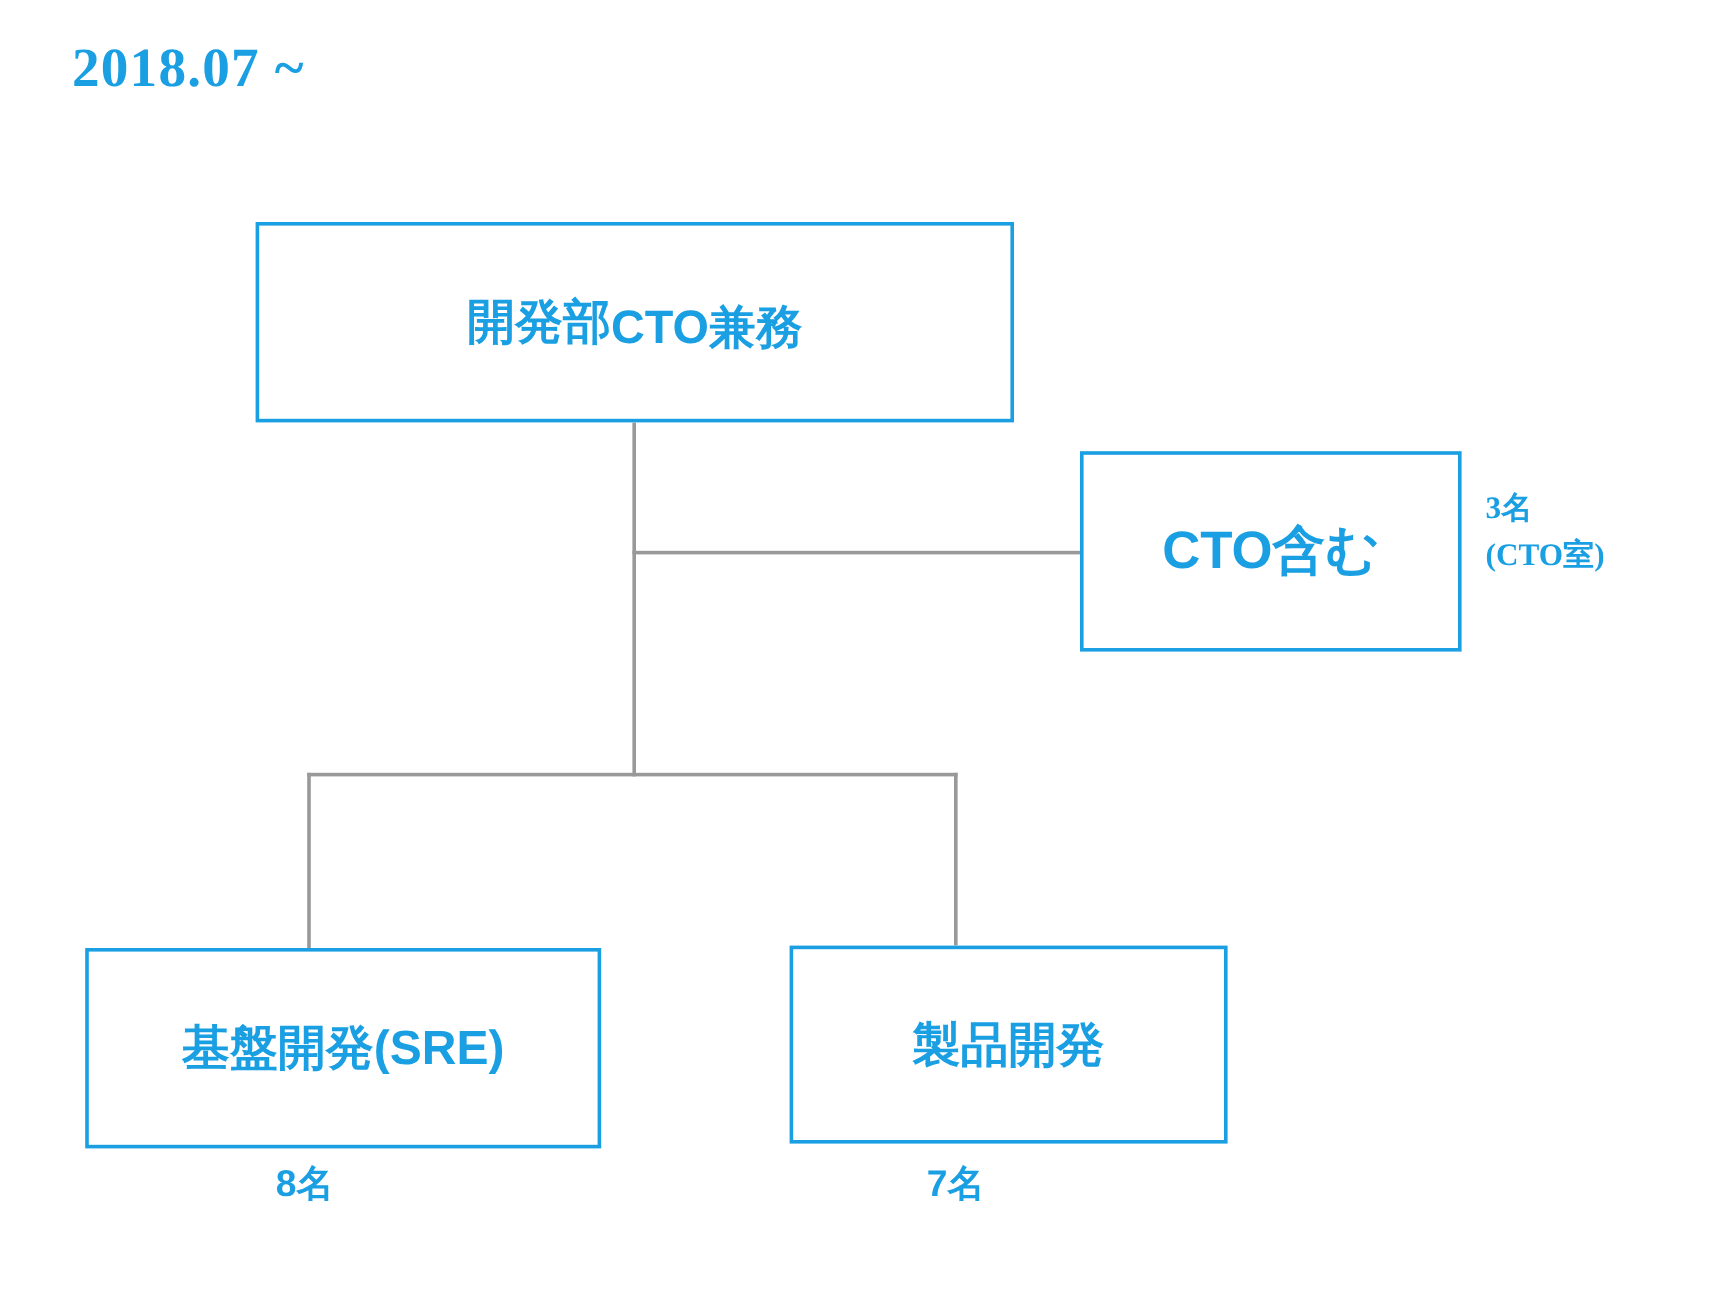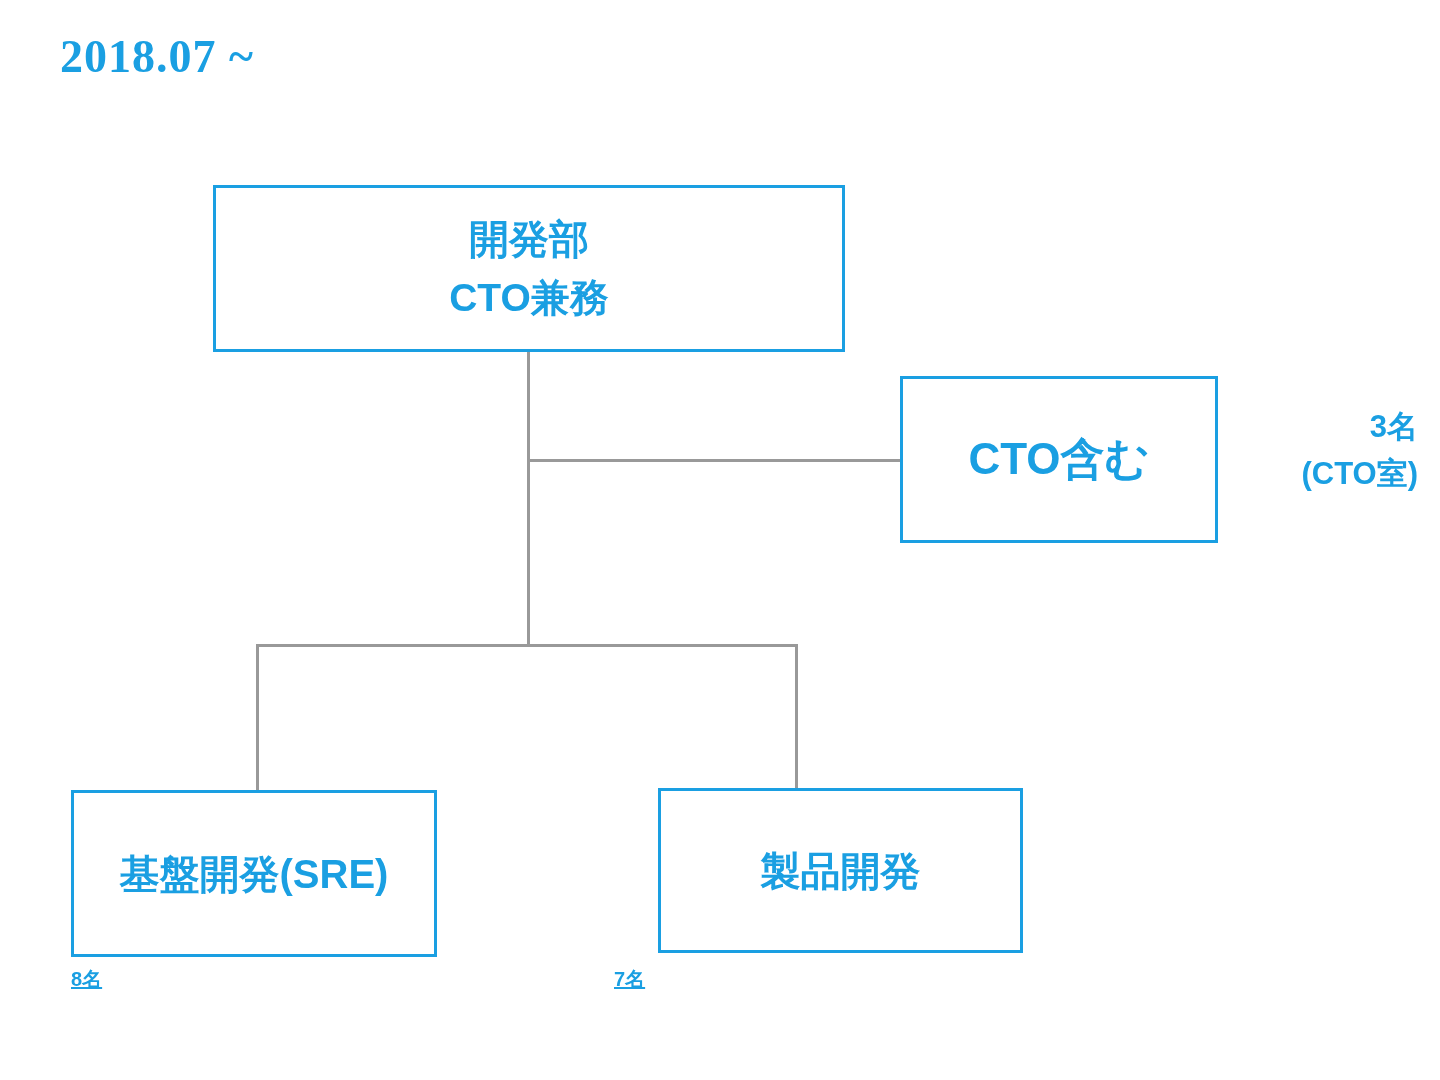--- a/index.html
+++ b/index.html
@@ -21,74 +21,74 @@
     font-weight: bold;
     color: var(--accent, #1A9FE2);
     letter-spacing: 1px;
     font-family: Liberation Serif, serif;
   }
   .node {
     position: absolute;
     background: #ffffff;
     border: 3px solid var(--accent, #1A9FE2);
     display: flex;
-    flex-direction: column;
     align-items: center;
     justify-content: center;
     text-align: center;
   }
   .node .label {
     color: var(--accent, #1A9FE2);
     font-weight: bold;
     font-size: 40px;
     line-height: 1.2;
   }
   .node .sublabel {
     color: var(--accent, #1A9FE2);
     font-weight: bold;
     font-size: 39px;
     margin-top: 12px;
     line-height: 1.2;
   }
   .node-dev-dept   { left: 213px; top: 185px; width: 632px; height: 167px; }
   .node-cto-office { left: 900px; top: 376px; width: 318px; height: 167px; }
   .node-cto-office .label { font-size: 44px; }
-  .node-sre        { left:  71px; top: 790px; width: 366px; height: 167px; }
+  .node-sre        { left:  71px; top: 790px; width: 430px; height: 167px; }
   .node-product    { left: 614px; top: 788px; width: 365px; height: 165px; margin-left: 44px; }
 
   .connector {
     position: absolute;
     background: var(--line, #999999);
   }
   
   .conn-stem     { left: 527px; top: 352px; width: 3px; height: 295px; }
   
   .conn-cto      { left: 527px; top: 459px; width: 373px; height: 3px; }
   
   .conn-rail     { left: 256px; top: 644px; width: 542px; height: 3px; }
   
   .conn-drop-left  { left: 256px; top: 644px; width: 3px; height: 146px; }
   .conn-drop-right { left: 795px; top: 644px; width: 3px; height: 144px; }
 
   .side-note {
     position: absolute;
     left: 1238px; top: 404px;
     width: 180px;
-    text-align: right;
+    text-align: left;
     color: var(--accent, #1A9FE2);
     font-weight: bold;
-    font-size: 31px;
+    font-size: 26px;
     line-height: 1.5;
+    font-family: Liberation Serif, serif;
   }
   .count-label {
     position: absolute;
     color: var(--accent, #1A9FE2);
     font-weight: bold;
-    font-size: 20px;
-    text-decoration: underline;
+    font-size: 31px;
+    text-align: center;
   }
   .count-sre     { left:  71px; top: 966px; width: 366px; }
   .count-product { left: 614px; top: 966px; width: 365px; }
 </style>
 </head>
 <body>
 
 <div class="canvas">
 
   <div class="page-title">2018.07 ~</div>

